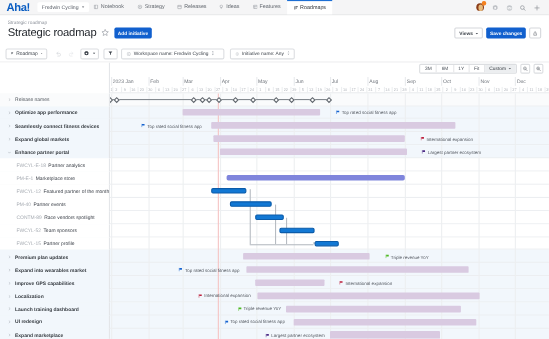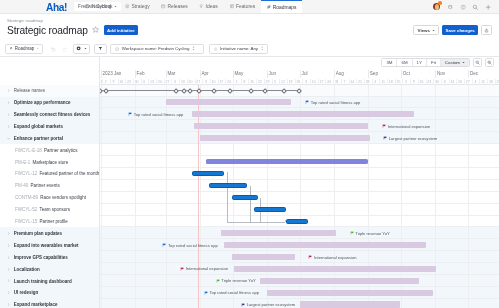--- a/index.html
+++ b/index.html
@@ -2,21 +2,21 @@
 <html><head>
 <meta charset="utf-8">
 <title>Strategic roadmap</title>
 <style>
   *{box-sizing:border-box;margin:0;padding:0;}
   html,body{width:499px;height:308px;overflow:hidden;}
   body{font-family:"Liberation Sans",sans-serif;background:#fff;color:#32373d;}
   svg{display:block;}
 
   
-  #topnav{position:absolute;left:0;top:0;width:499px;height:14px;background:#f5f5f6;border-bottom:1px solid #e6e7e9;display:flex;align-items:stretch;padding-left:40px;}
+  #topnav{position:absolute;left:0;top:0;width:499px;height:14px;background:#f5f5f6;border-bottom:1px solid #e6e7e9;display:flex;align-items:stretch;}
   .logo{font-weight:700;font-size:10.2px;color:#0a5dc2;padding:1.5px 0 0 6px;display:flex;align-items:center;letter-spacing:-0.4px;height:13px;}
   .ws-pill{margin-left:7px;align-self:center;height:9.5px;background:#fff;border-radius:1.5px;display:flex;align-items:center;gap:3px;padding:0 4px;font-size:4.7px;color:#5b6069;}
   .navitems{position:absolute;left:0;top:0;height:13px;width:499px;}
   .navitem{position:absolute;top:0;display:flex;align-items:center;gap:1.8px;justify-content:center;font-size:4.9px;color:#63686f;height:13px;}
   .navitem.active{background:#fff;border-top:1.6px solid #1d6fd4;color:#32373d;}
   .nav-right{position:absolute;left:0;top:0;width:499px;height:13px;}
   .nav-right > *{position:absolute;top:3.5px;}
   .avatar{width:7.4px;height:7.4px;border-radius:50%;background:#8a3c18;position:relative;overflow:visible;top:2.8px !important;}
   .avatar .face{position:absolute;left:2.4px;top:1.6px;width:4.2px;height:5.4px;border-radius:50% 50% 45% 45%;background:#e8bb7c;}
   .avatar .dot{position:absolute;right:-1.8px;top:-1.9px;width:3.6px;height:3.6px;border-radius:50%;background:#f58220;}

